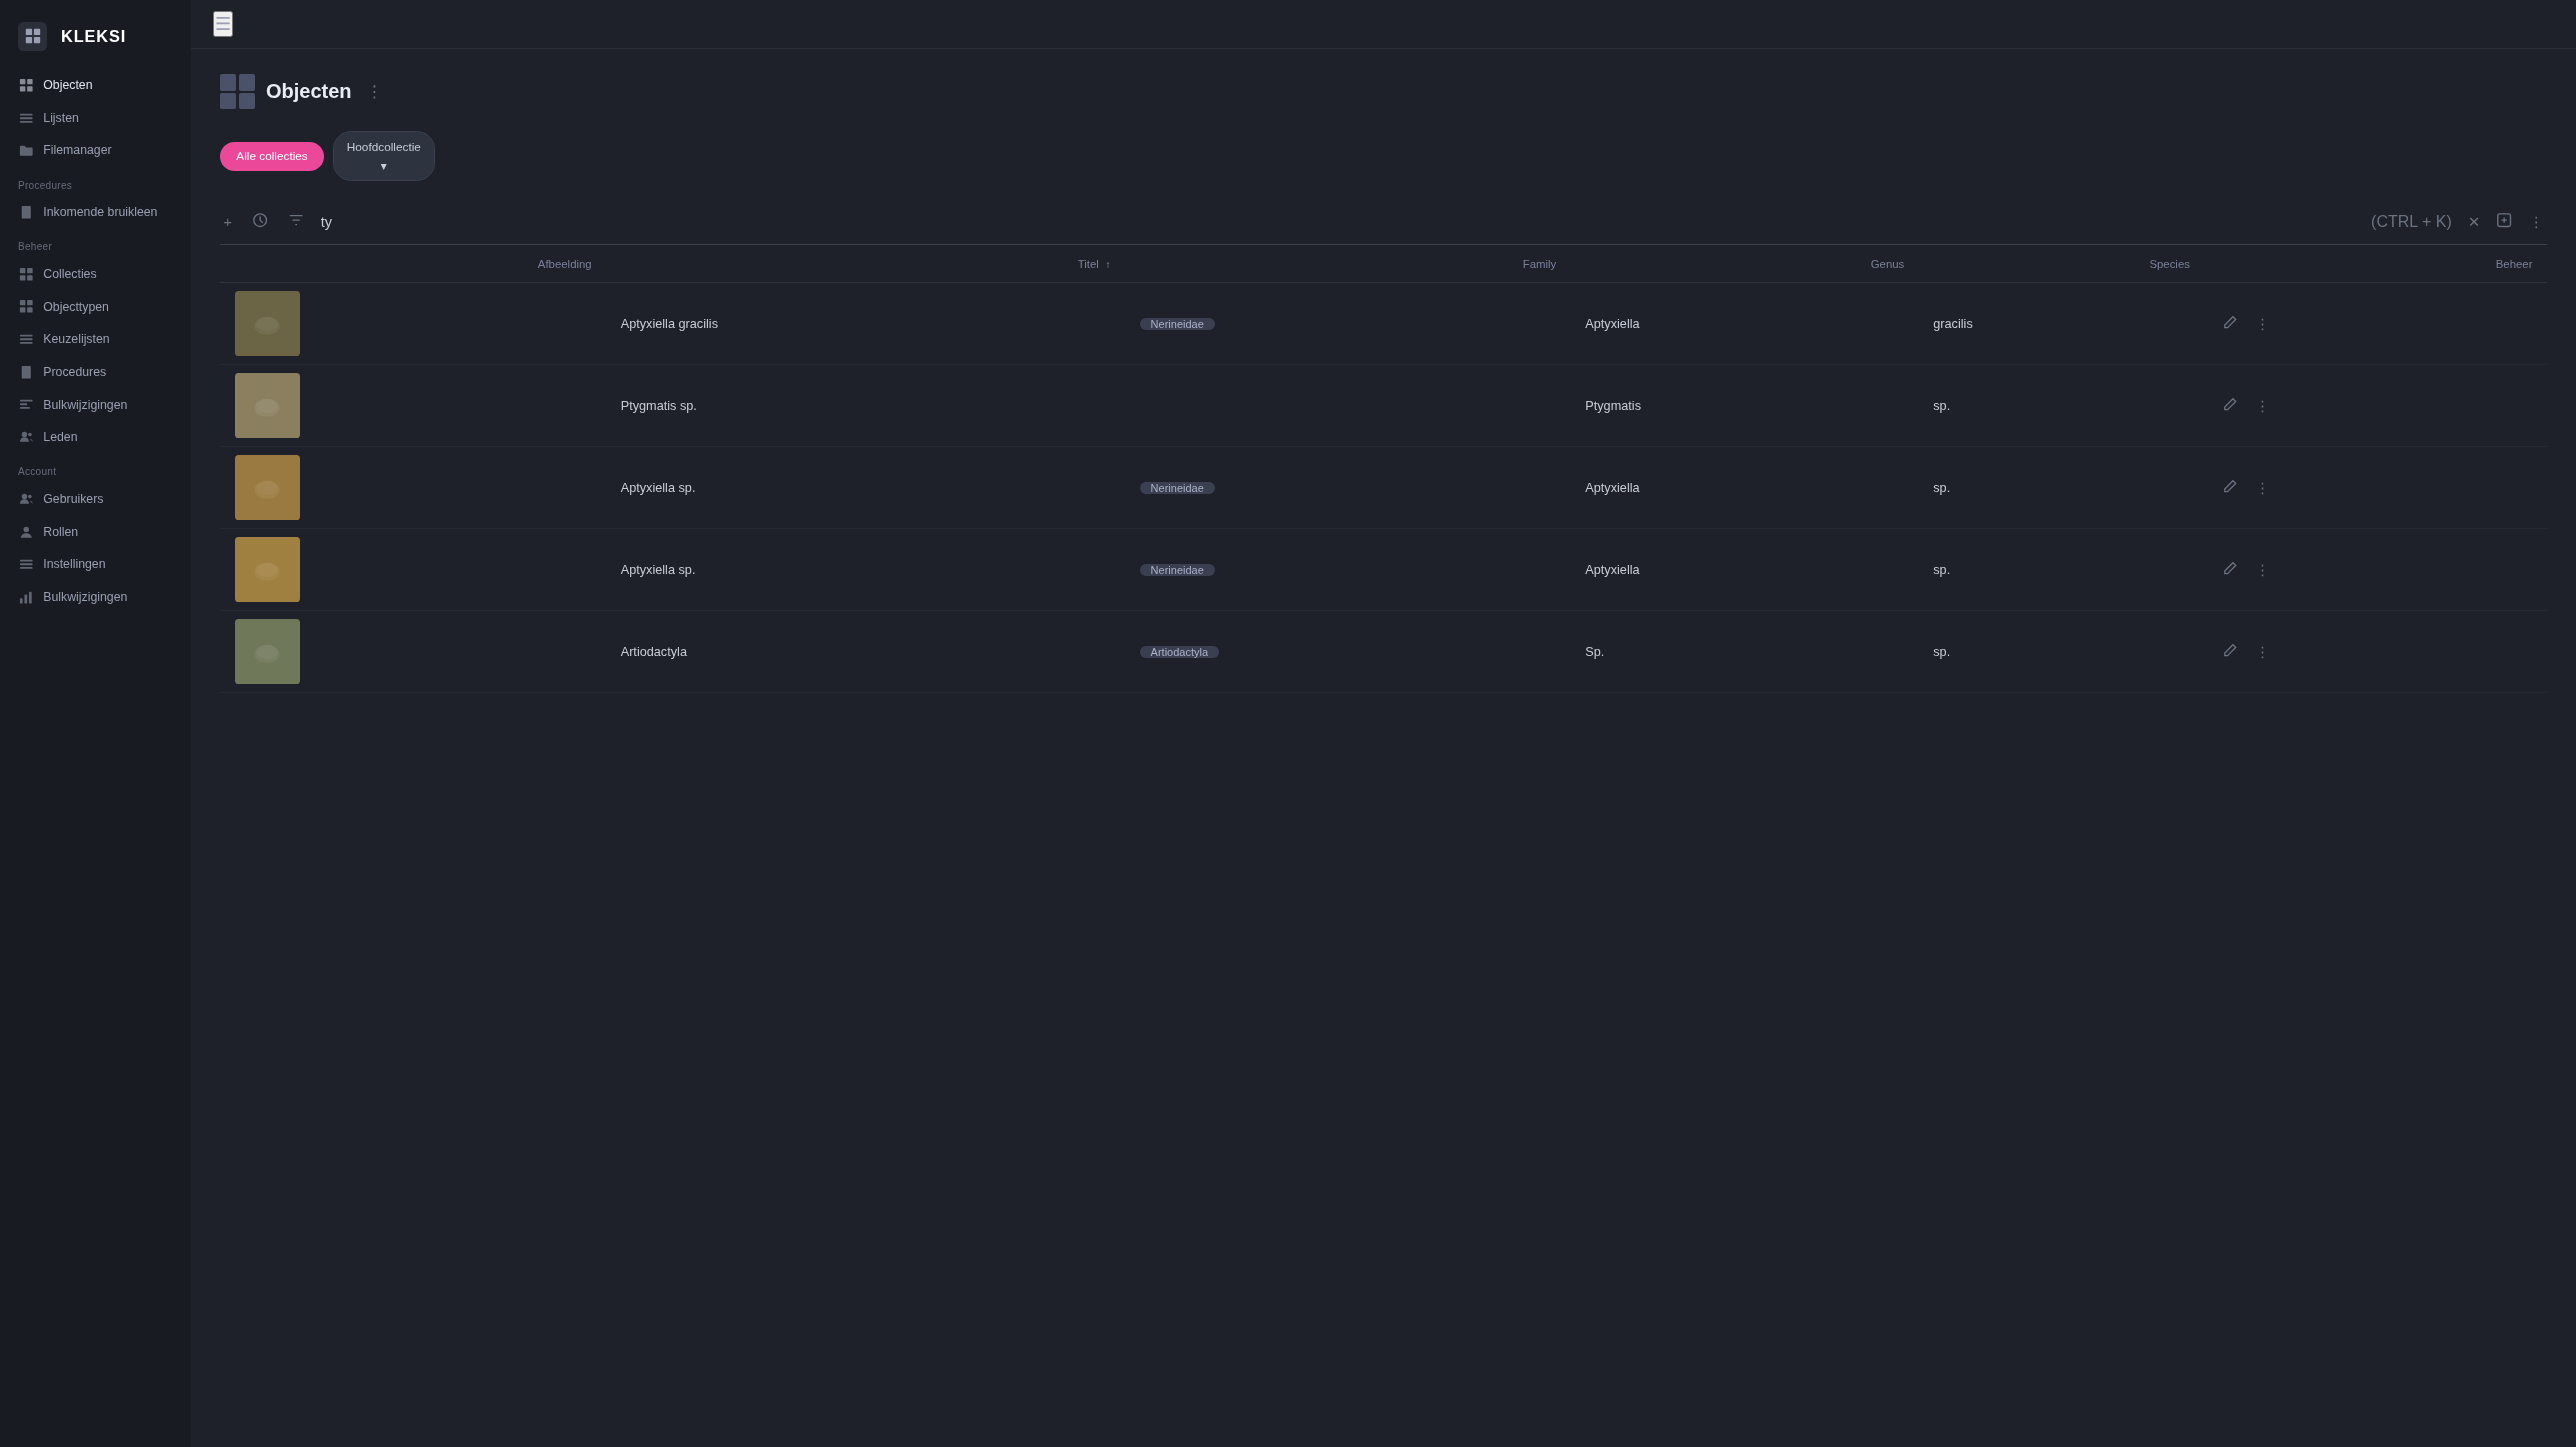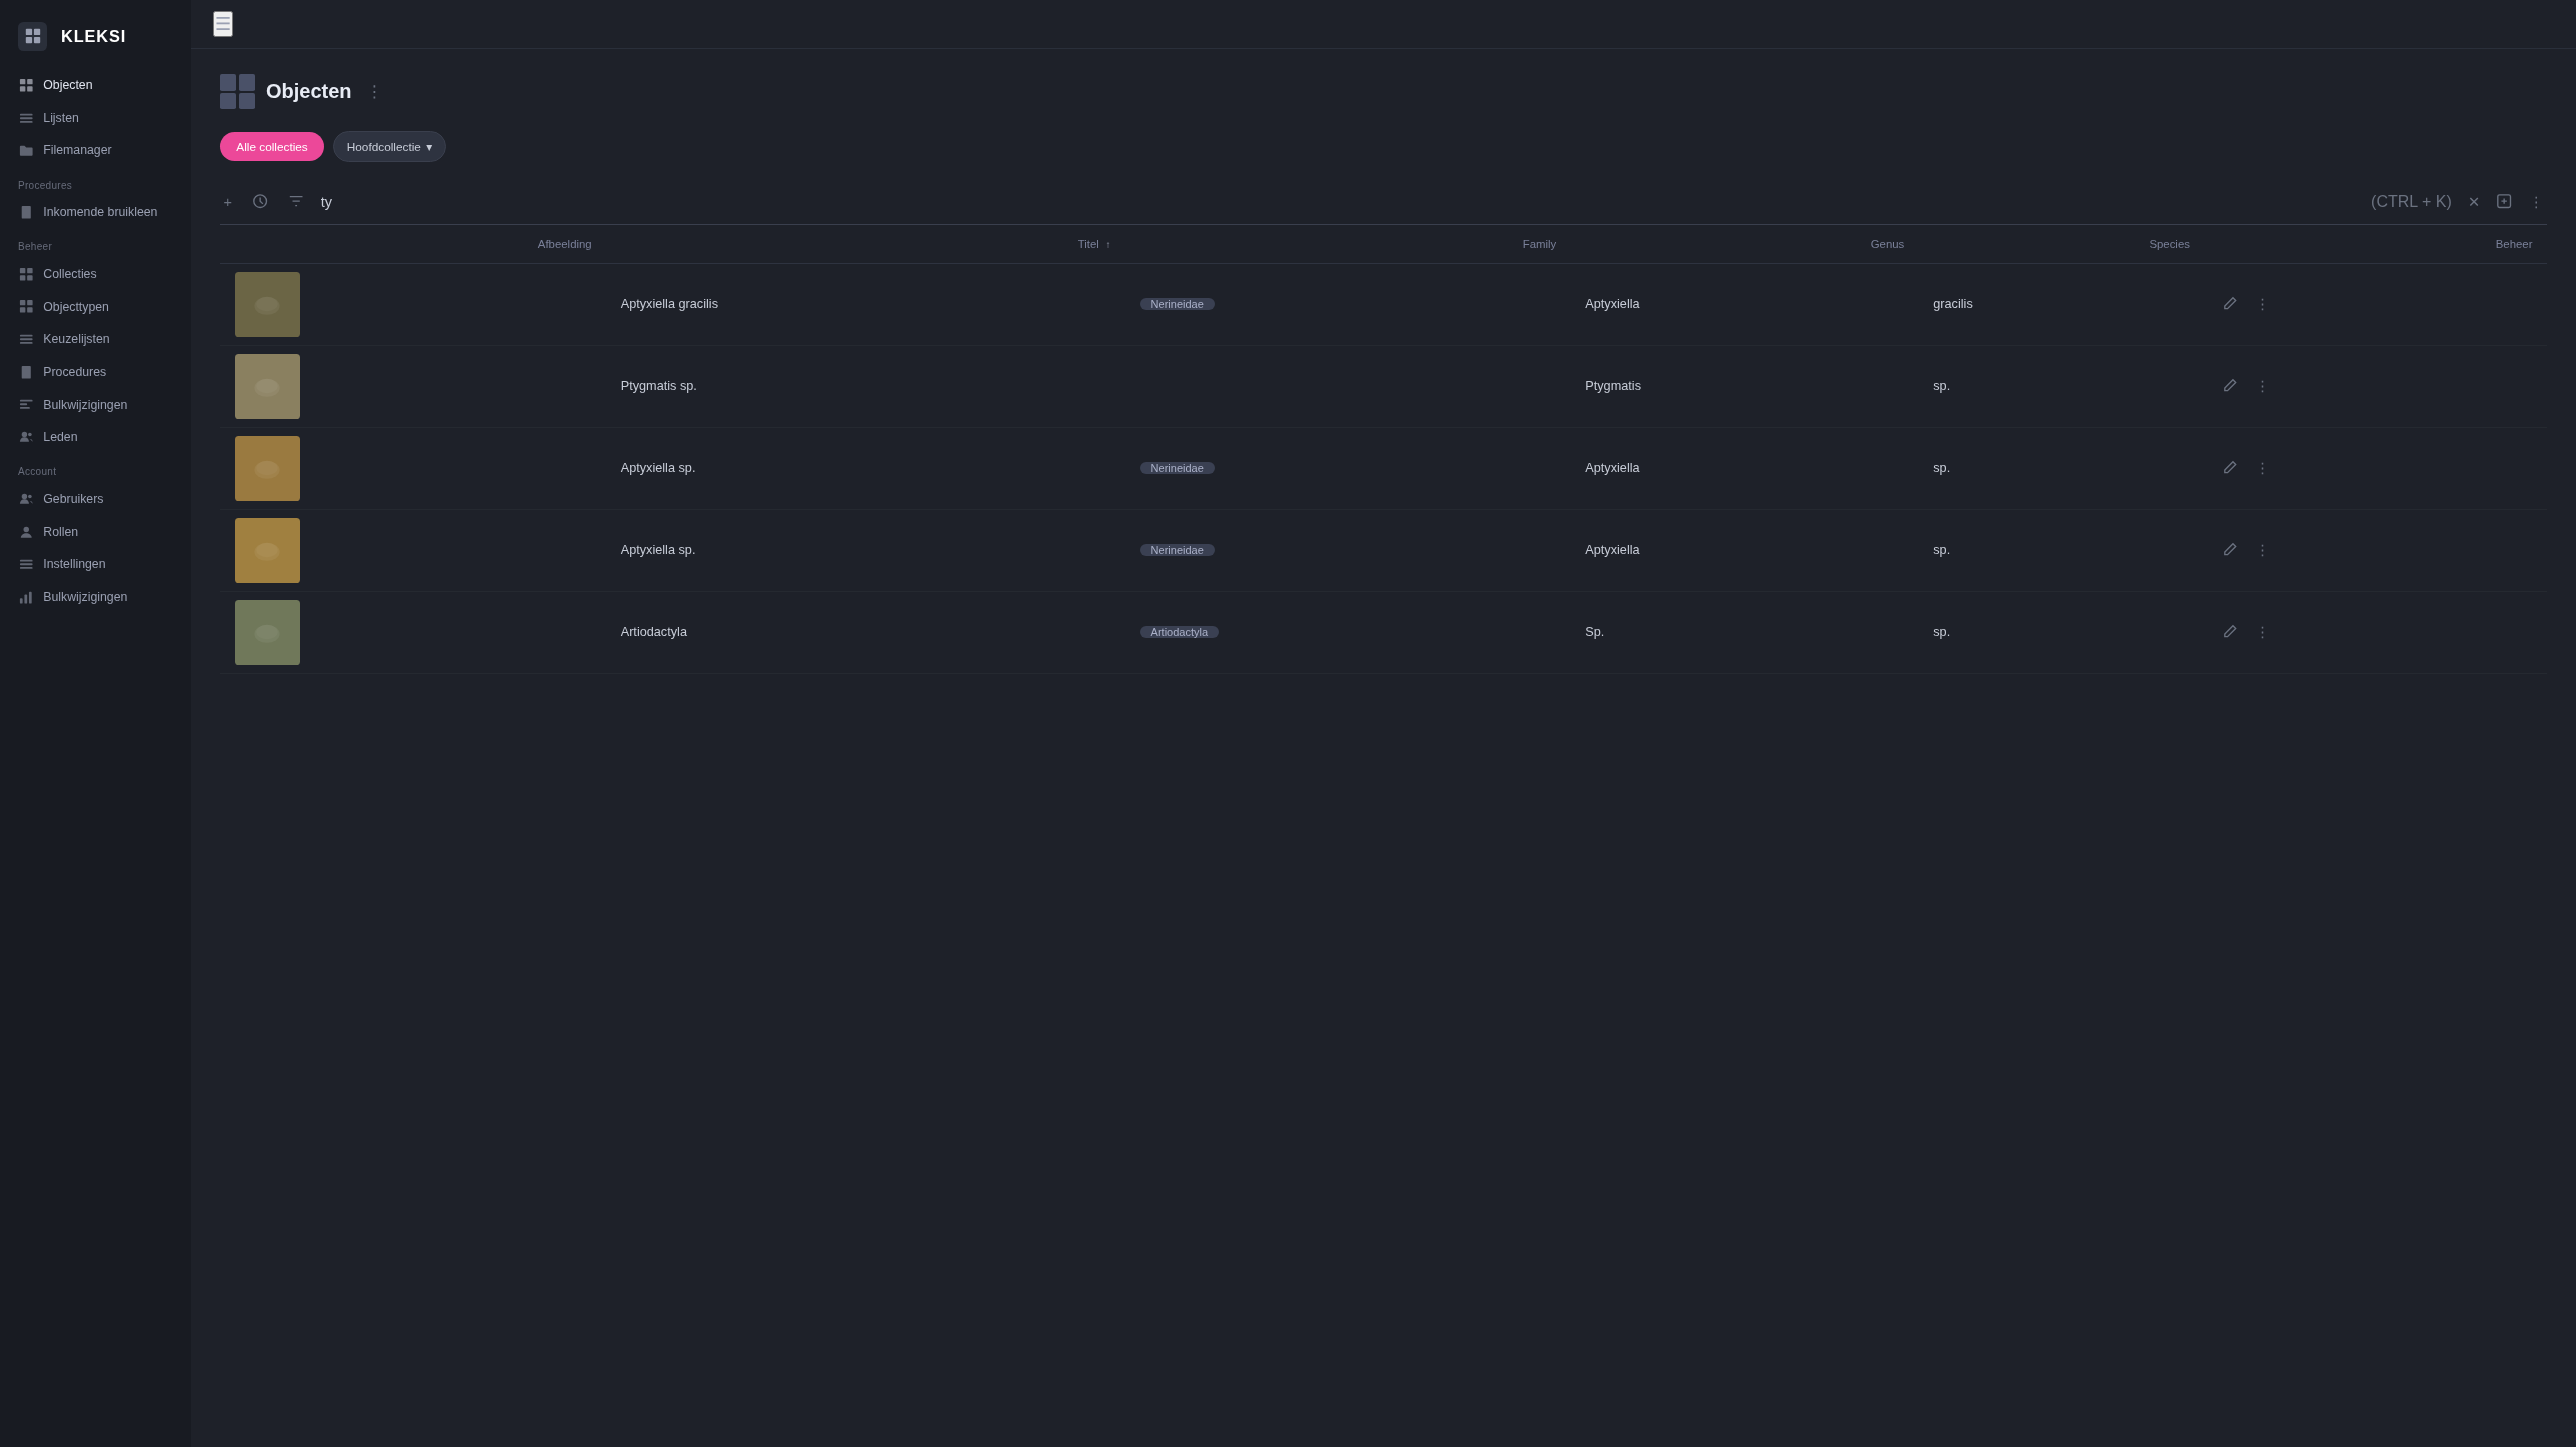--- a/index.html
+++ b/index.html
@@ -152,20 +152,21 @@
       background: #2e3340;
       color: #c8cdd8;
       border: 0.9px solid #3a3f4d;
       border-radius: 18px;
       padding: 7.3px 12.7px;
       font-size: 11.8px;
       cursor: pointer;
       display: flex;
       align-items: center;
       gap: 5.4px;
+      flex-direction: column;
     }
 
     .search-bar {
       display: flex;
       align-items: center;
       gap: 12.7px;
       padding: 9px 0;
       border-bottom: 0.9px solid #3a3f4d;
       margin-bottom: 0;
     }

